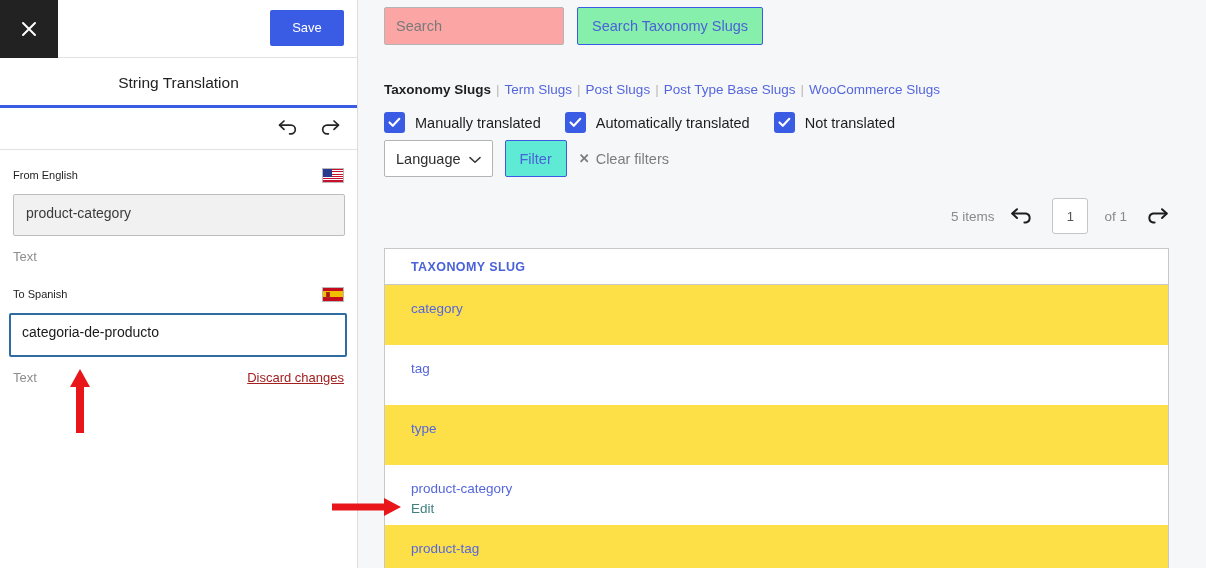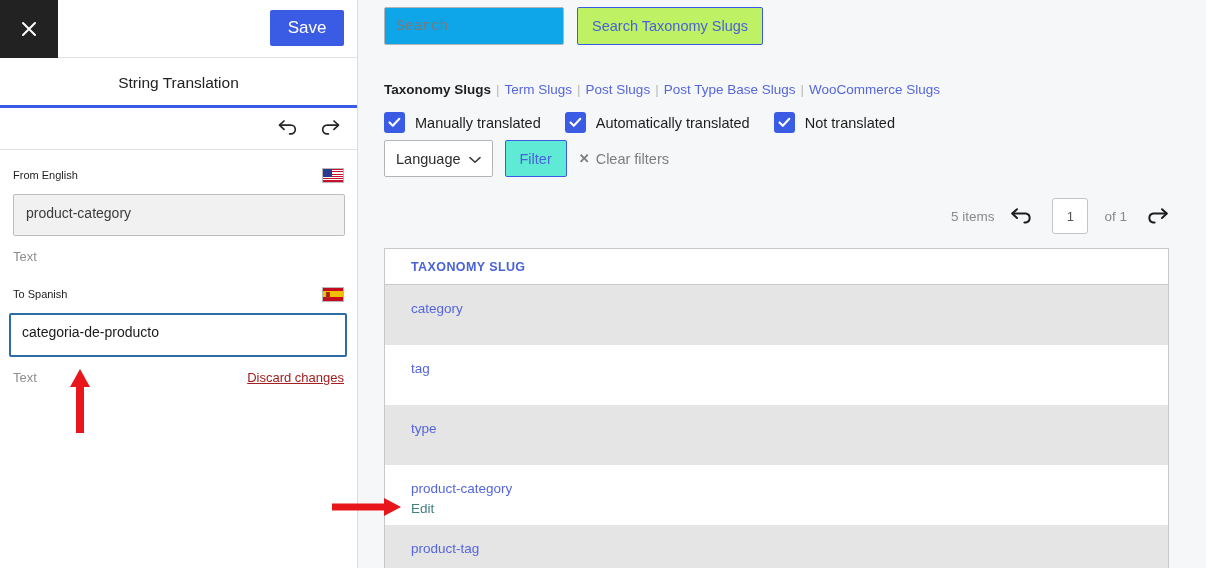--- a/index.html
+++ b/index.html
@@ -34,21 +34,21 @@
     cursor: pointer;
   }
   .close-btn svg { display:block; }
   .save-btn {
     position: absolute; right: 13px; top: 10px;
     width: 74px; height: 36px;
     background: #3a5ce4;
     color: #ffffff;
     border: none;
     border-radius: 2px;
-    font-size: 17px;
+    font-size: 13px;
     font-family: "Liberation Sans", sans-serif;
     cursor: pointer;
     line-height: 36px;
     text-align: center;
     padding: 0;
   }
 
   .lp-tabs {
     position: relative;
     height: 50px;
@@ -190,32 +190,32 @@
     background: #f6f7f8;
   }
   .rp-searchrow {
     position: absolute; left: 25px; top: 7px;
     display: flex; align-items: flex-start; gap: 13px;
   }
   .search-input {
     width: 180px; height: 38px;
     border: 1px solid #b4b4b4;
     border-radius: 2px;
-    background: #0ea5e9;
+    background: #fca5a5;
     padding: 0 11px;
     font-size: 14.5px;
     color: #3c3c3c;
-    font-family: Liberation Mono, monospace;
+    font-family: Liberation Sans, sans-serif;
     outline: none;
   }
   .search-input::placeholder { color: #7a7a7a; }
   .btn-secondary {
     height: 38px;
     padding: 0 14px;
-    background: #bef264;
+    background: #86efac;
     border: 1px solid #3a5ce4;
     border-radius: 2px;
     color: #4a62d8;
     font-size: 14.5px;
     font-family: "Liberation Sans", sans-serif;
     cursor: pointer;
   }
 
   .rp-slugtabs {
     position: absolute; left: 25px; top: 82px;
@@ -326,21 +326,21 @@
     font-weight: bold;
     color: #4a62d8;
     letter-spacing: 0.4px;
     cursor: pointer;
   }
   .tbl-row {
     height: 60px;
     padding: 14px 0 0 26px;
     background: #ffffff;
   }
-  .tbl-row.alt { background: #e5e5e5; }
+  .tbl-row.alt { background: #fde047; }
   .cell-link {
     font-size: 13.5px;
     color: #5566dd;
     cursor: pointer;
     display: block;
     line-height: 20px;
   }
   .cell-action {
     font-size: 13.5px;
     color: #3f7f7f;

